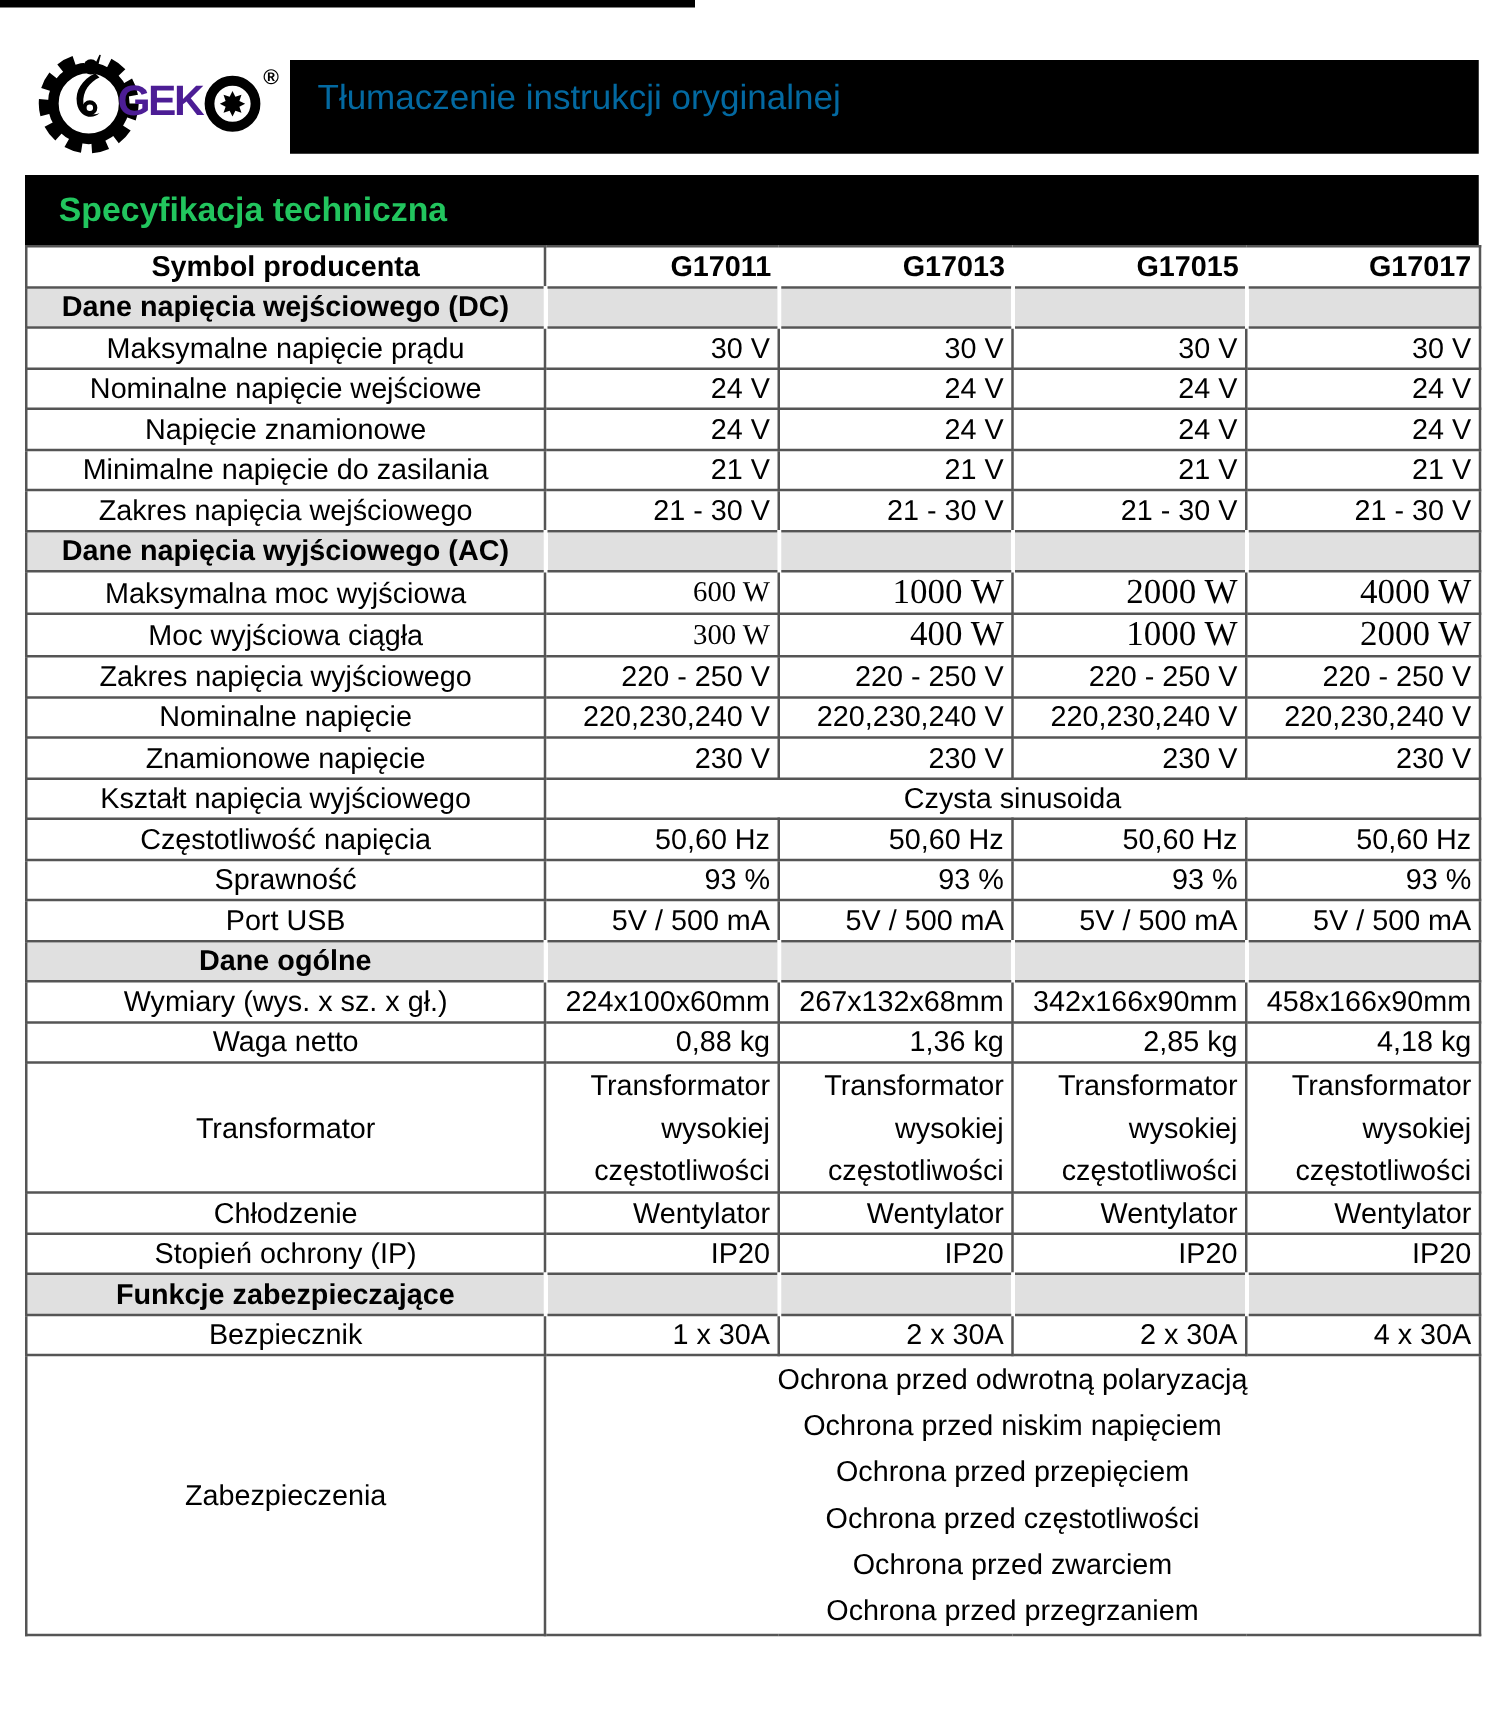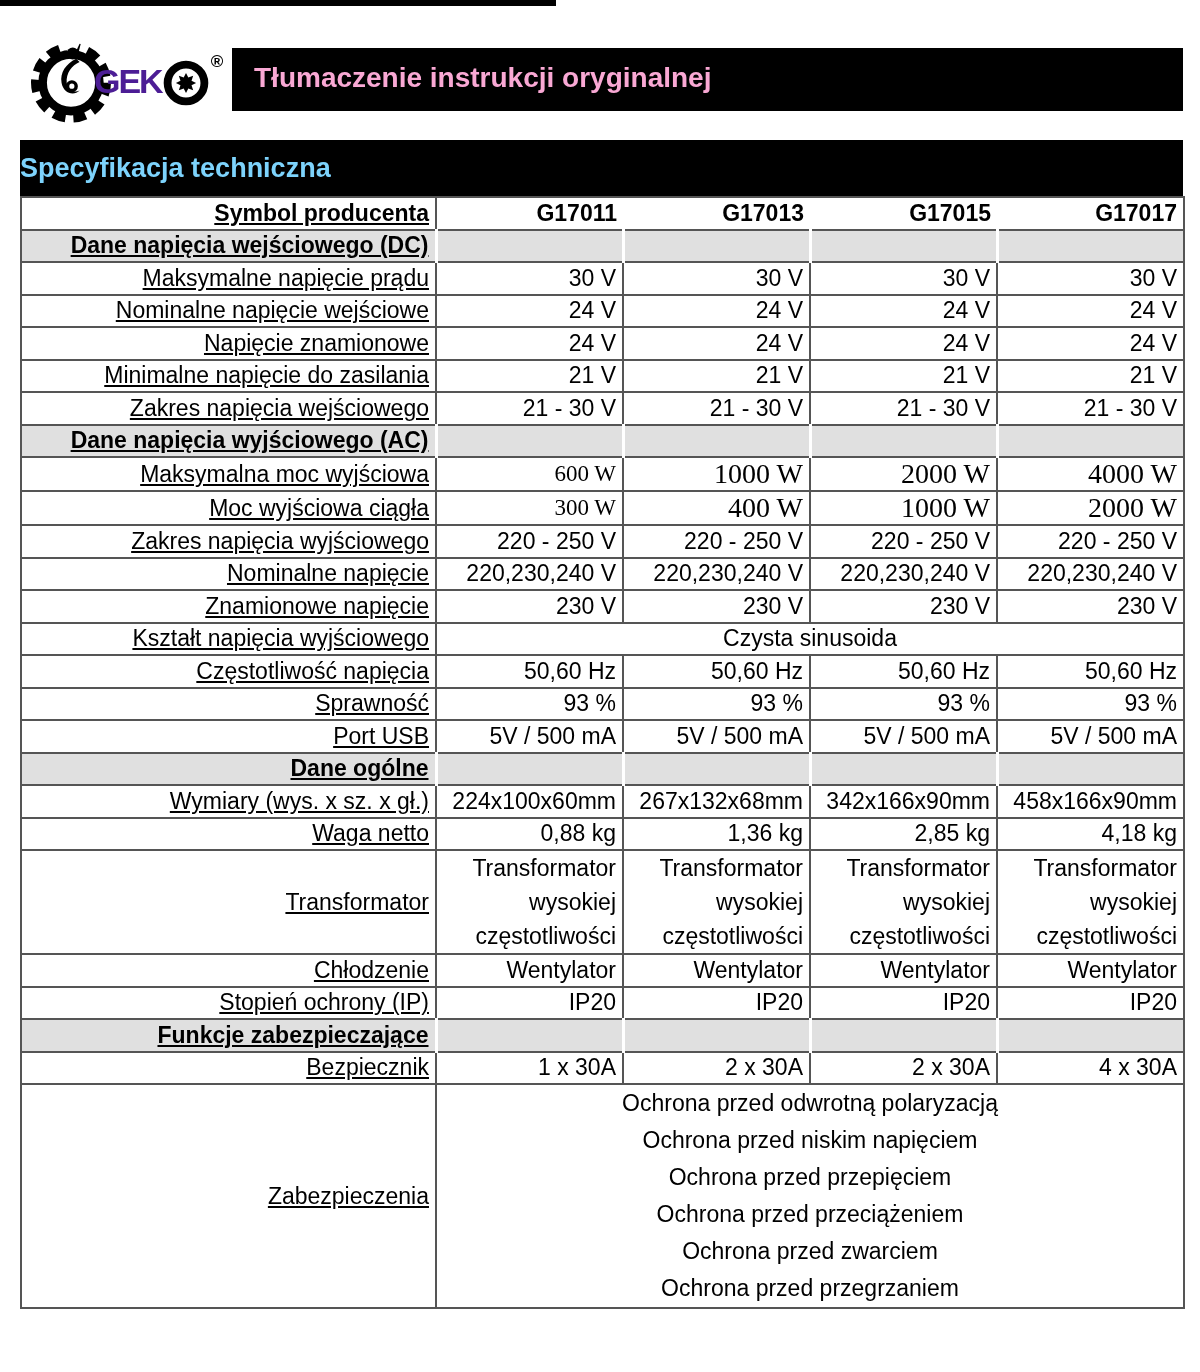--- a/index.html
+++ b/index.html
@@ -12,35 +12,35 @@
 
   .top-edge{position:absolute;left:0;top:0;width:556px;height:6px;background:#000;}
 
   
   .brand{position:absolute;left:28px;top:40px;height:82px;display:flex;align-items:center;}
   .brand svg{display:block;}
   .brand-text{font-size:34px;font-weight:bold;letter-spacing:-2px;color:#4c1d95;margin-left:-20px;}
   .brand-o{margin-left:1px;margin-top:4px;}
   .brand-reg{font-size:17px;font-weight:bold;align-self:flex-start;margin-top:12px;margin-left:2px;}
 
-  .banner{position:absolute;left:232px;top:48px;width:951px;height:63px;background:#000;
-          color:#f9a8d4;font-size:28px;font-weight:bold;line-height:60px;padding-left:22px;
+  .banner{position:absolute;left:232px;top:48px;width:951px;height:75px;background:#000;
+          color:#0369a1;font-size:28px;font-weight:normal;line-height:60px;padding-left:22px;
           box-sizing:border-box;}
 
   .spec-bar{position:absolute;left:20px;top:140px;width:1163px;height:56px;background:#000;
-            color:#7dd3fc;font-size:27px;font-weight:bold;line-height:56px;padding-left:0;
+            color:#22c55e;font-size:27px;font-weight:bold;line-height:56px;padding-left:27px;
             box-sizing:border-box;}
 
   
   table.spec{position:absolute;left:20px;top:196px;width:1163px;border-collapse:collapse;
              table-layout:fixed;font-size:23px;}
   table.spec td{border:2px solid var(--bd);padding:0 6px;vertical-align:middle;
                 overflow:hidden;white-space:nowrap;}
   table.spec tr{height:32.5px;}
-  td.lbl{text-align:right;padding-left:9px;text-decoration:underline;}
+  td.lbl{text-align:center;padding-left:9px;}
   td.val,td.model{text-align:right;}
 
   tr.models{height:36px;}
   tr.models td{font-weight:bold;}
   tr.models td.model{border-left:none;border-right:none;}
   tr.models td.model.first{border-left:2px solid var(--bd);}
   tr.models td.model:last-child{border-right:2px solid var(--bd);}
 
   tr.section td{background:var(--sec);font-weight:bold;
                 border-left:3px solid #fff;border-right:3px solid #fff;}
@@ -282,21 +282,21 @@
           <td class="val c1">2 x 30A</td>
           <td class="val c2">2 x 30A</td>
           <td class="val c3">4 x 30A</td>
         </tr>
         <tr class="merged-lines">
           <td class="lbl">Zabezpieczenia</td>
           <td class="merged" colspan="4">
             <div>Ochrona przed odwrotną polaryzacją</div>
             <div>Ochrona przed niskim napięciem</div>
             <div>Ochrona przed przepięciem</div>
-            <div>Ochrona przed przeciążeniem</div>
+            <div>Ochrona przed częstotliwości</div>
             <div>Ochrona przed zwarciem</div>
             <div>Ochrona przed przegrzaniem</div>
           </td>
         </tr>
       </tbody>
   </table>
 
 </div>
 
 </body></html>

